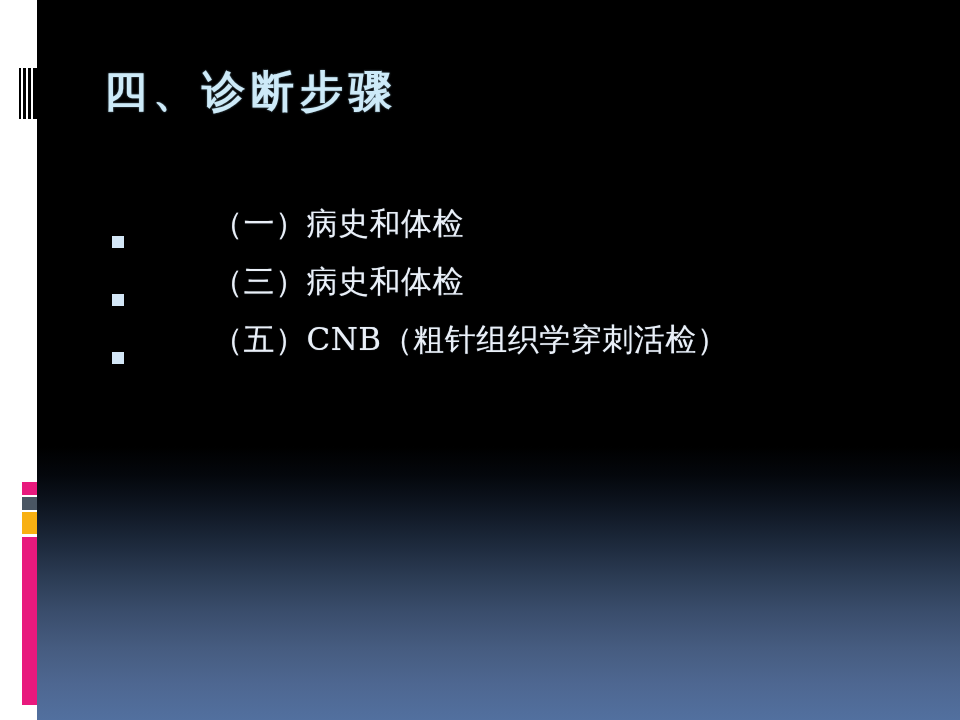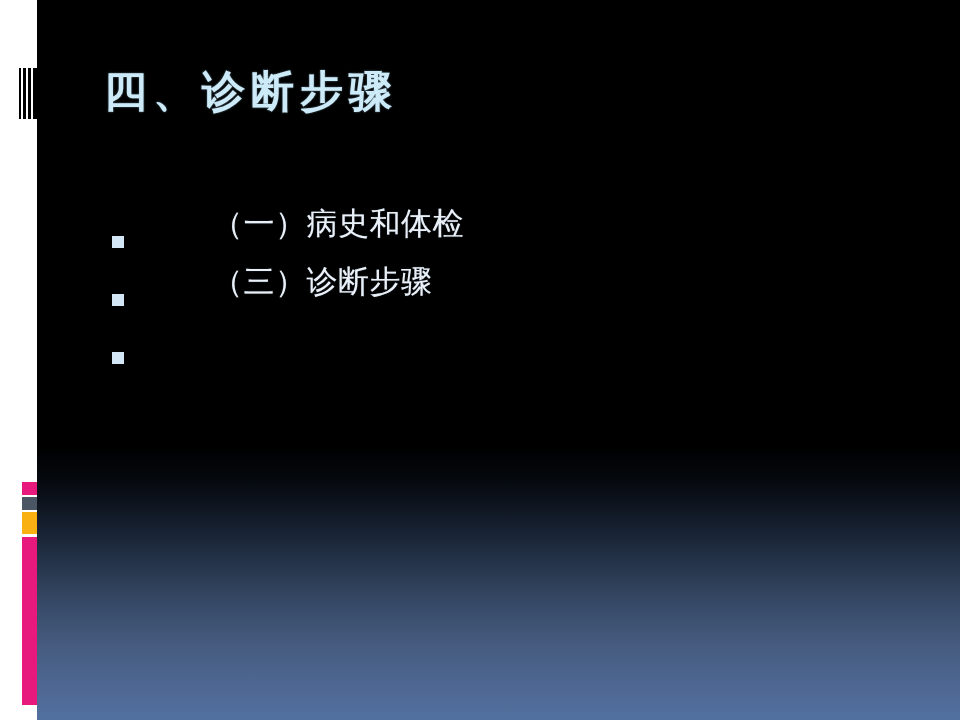--- a/index.html
+++ b/index.html
@@ -155,23 +155,24 @@
   <div class="bullets">
 
     <div class="bullet-row">
       <span class="bullet-marker"></span>
       <span class="bullet-text">（一）病史和体检</span>
     </div>
 
 
     <div class="bullet-row">
       <span class="bullet-marker"></span>
-      <span class="bullet-text">（三）诊断步骤</span>
+      <span class="bullet-text">（三）病史和体检</span>
     </div>
 
 
     <div class="bullet-row">
       <span class="bullet-marker"></span>
+      <span class="bullet-text">（五）CNB（粗针组织学穿刺活检）</span>
     </div>
 
   </div>
 
 </div>
 
 </body></html>

